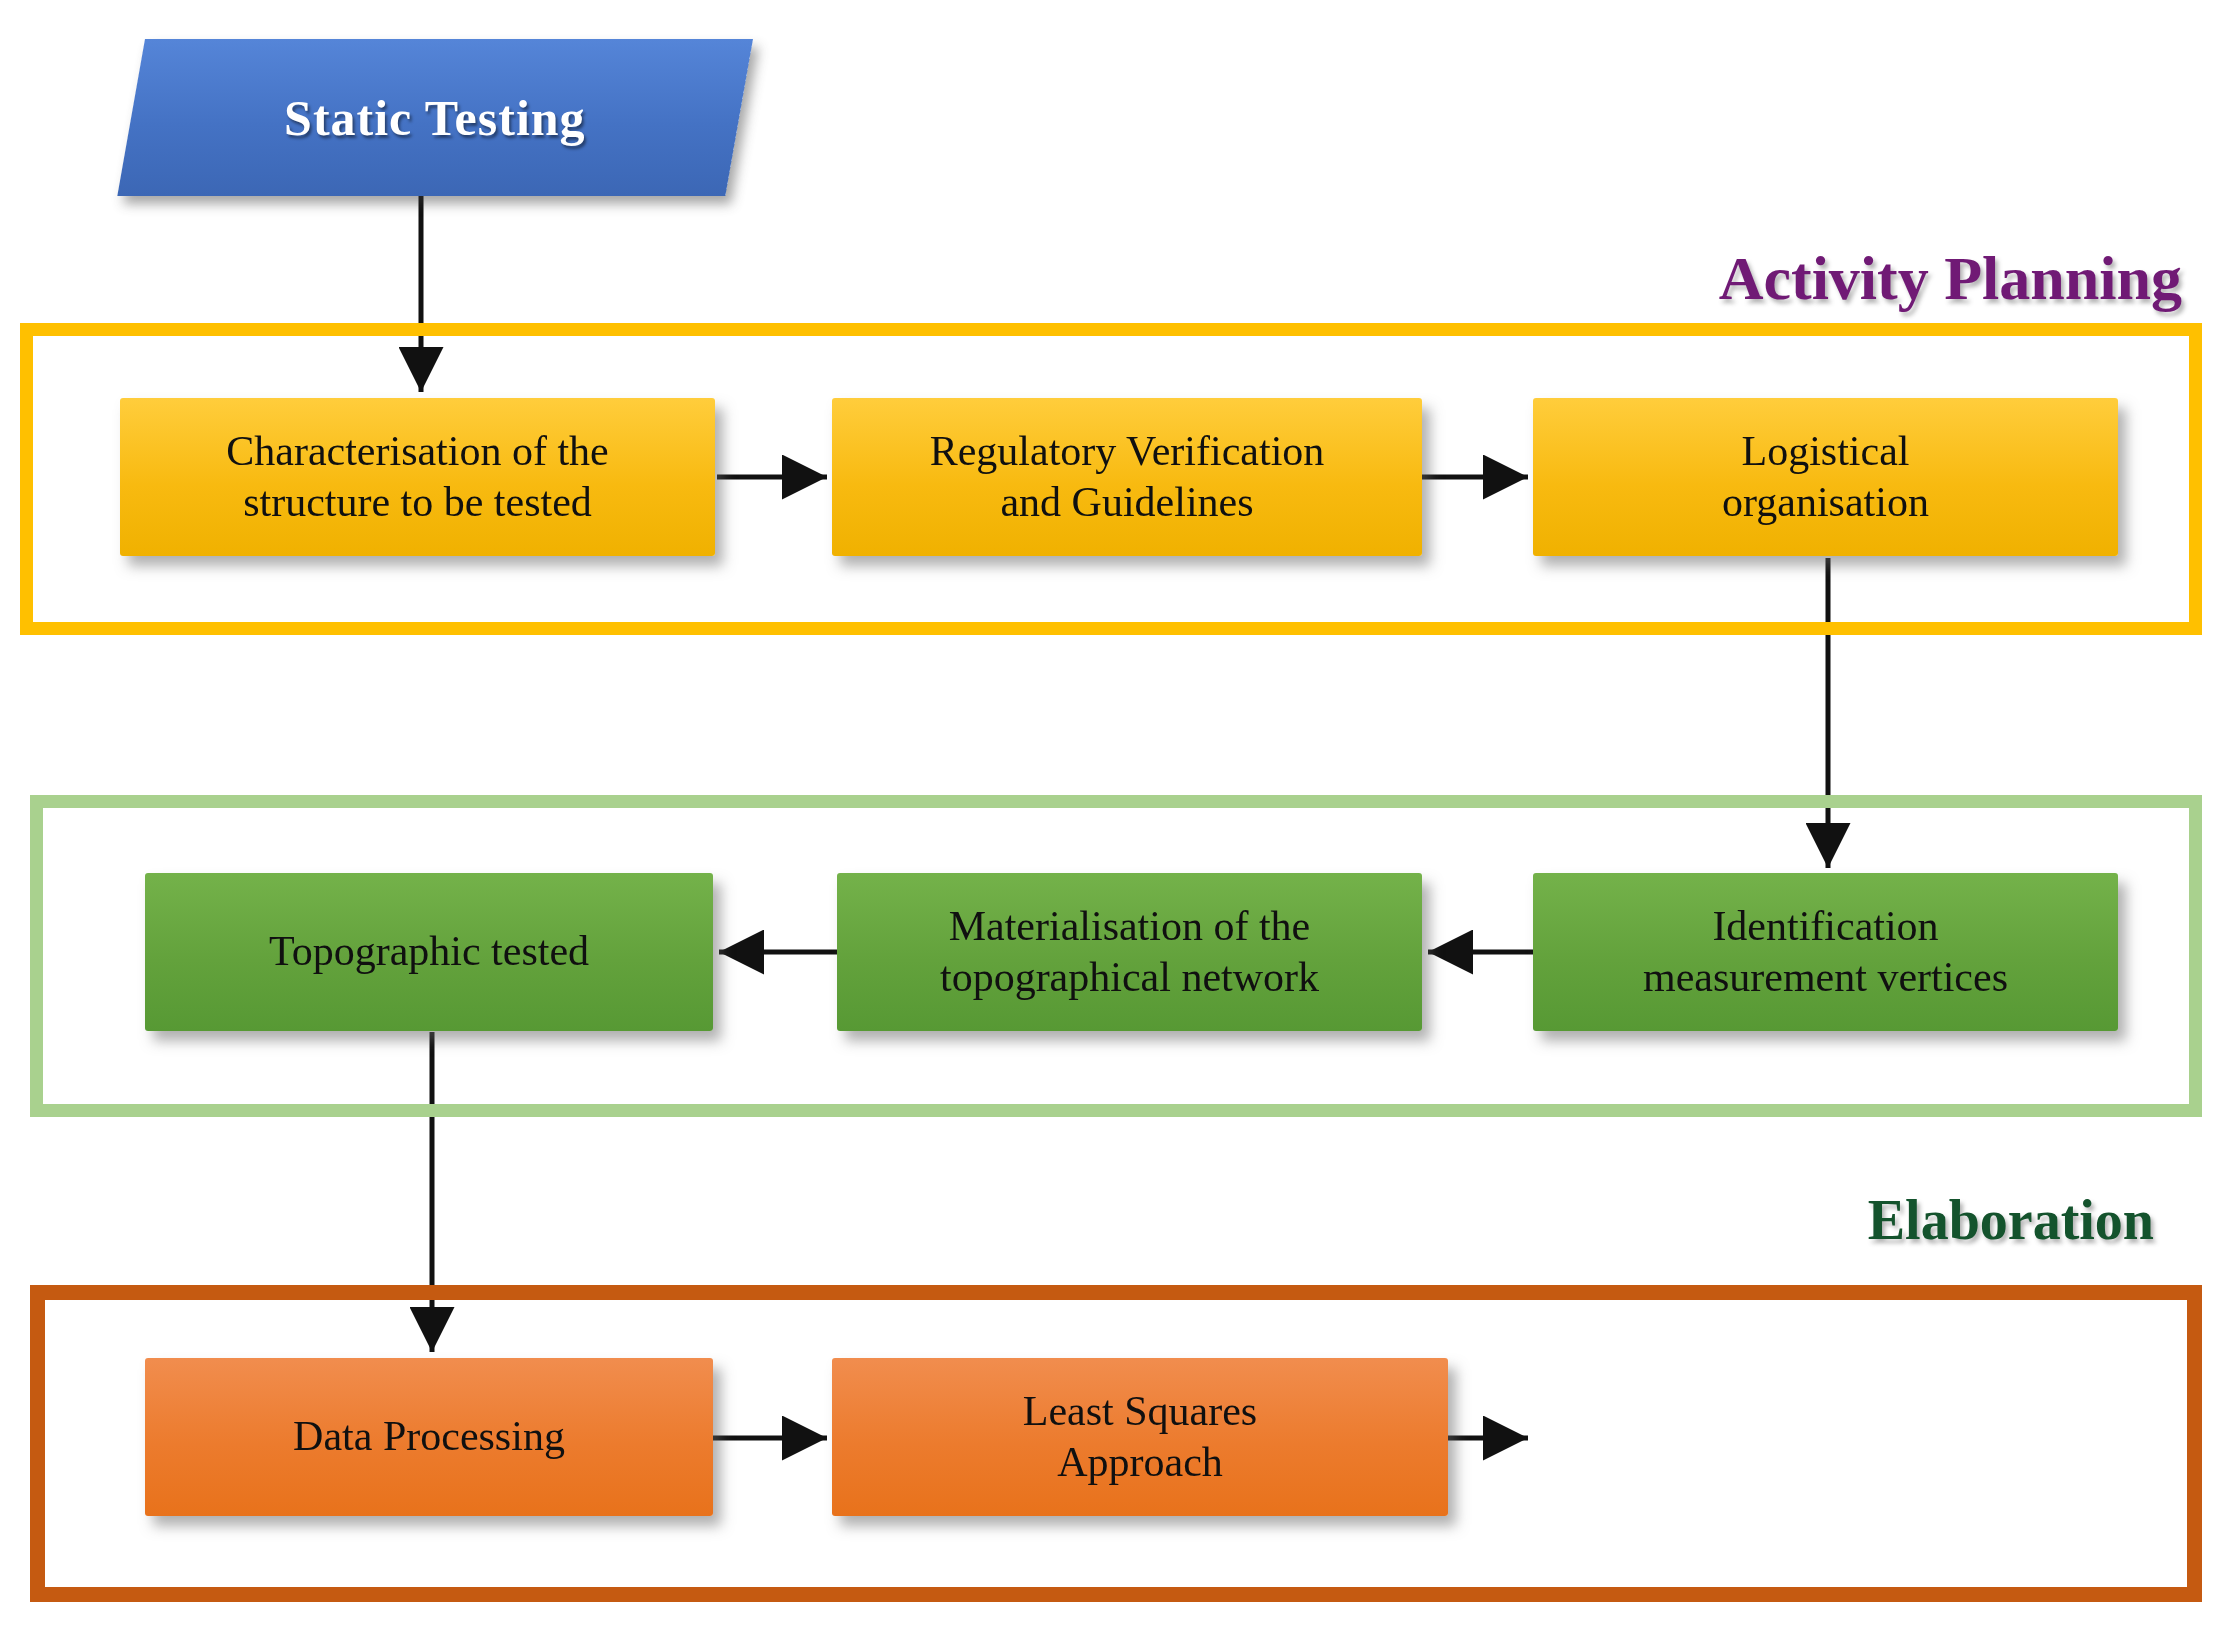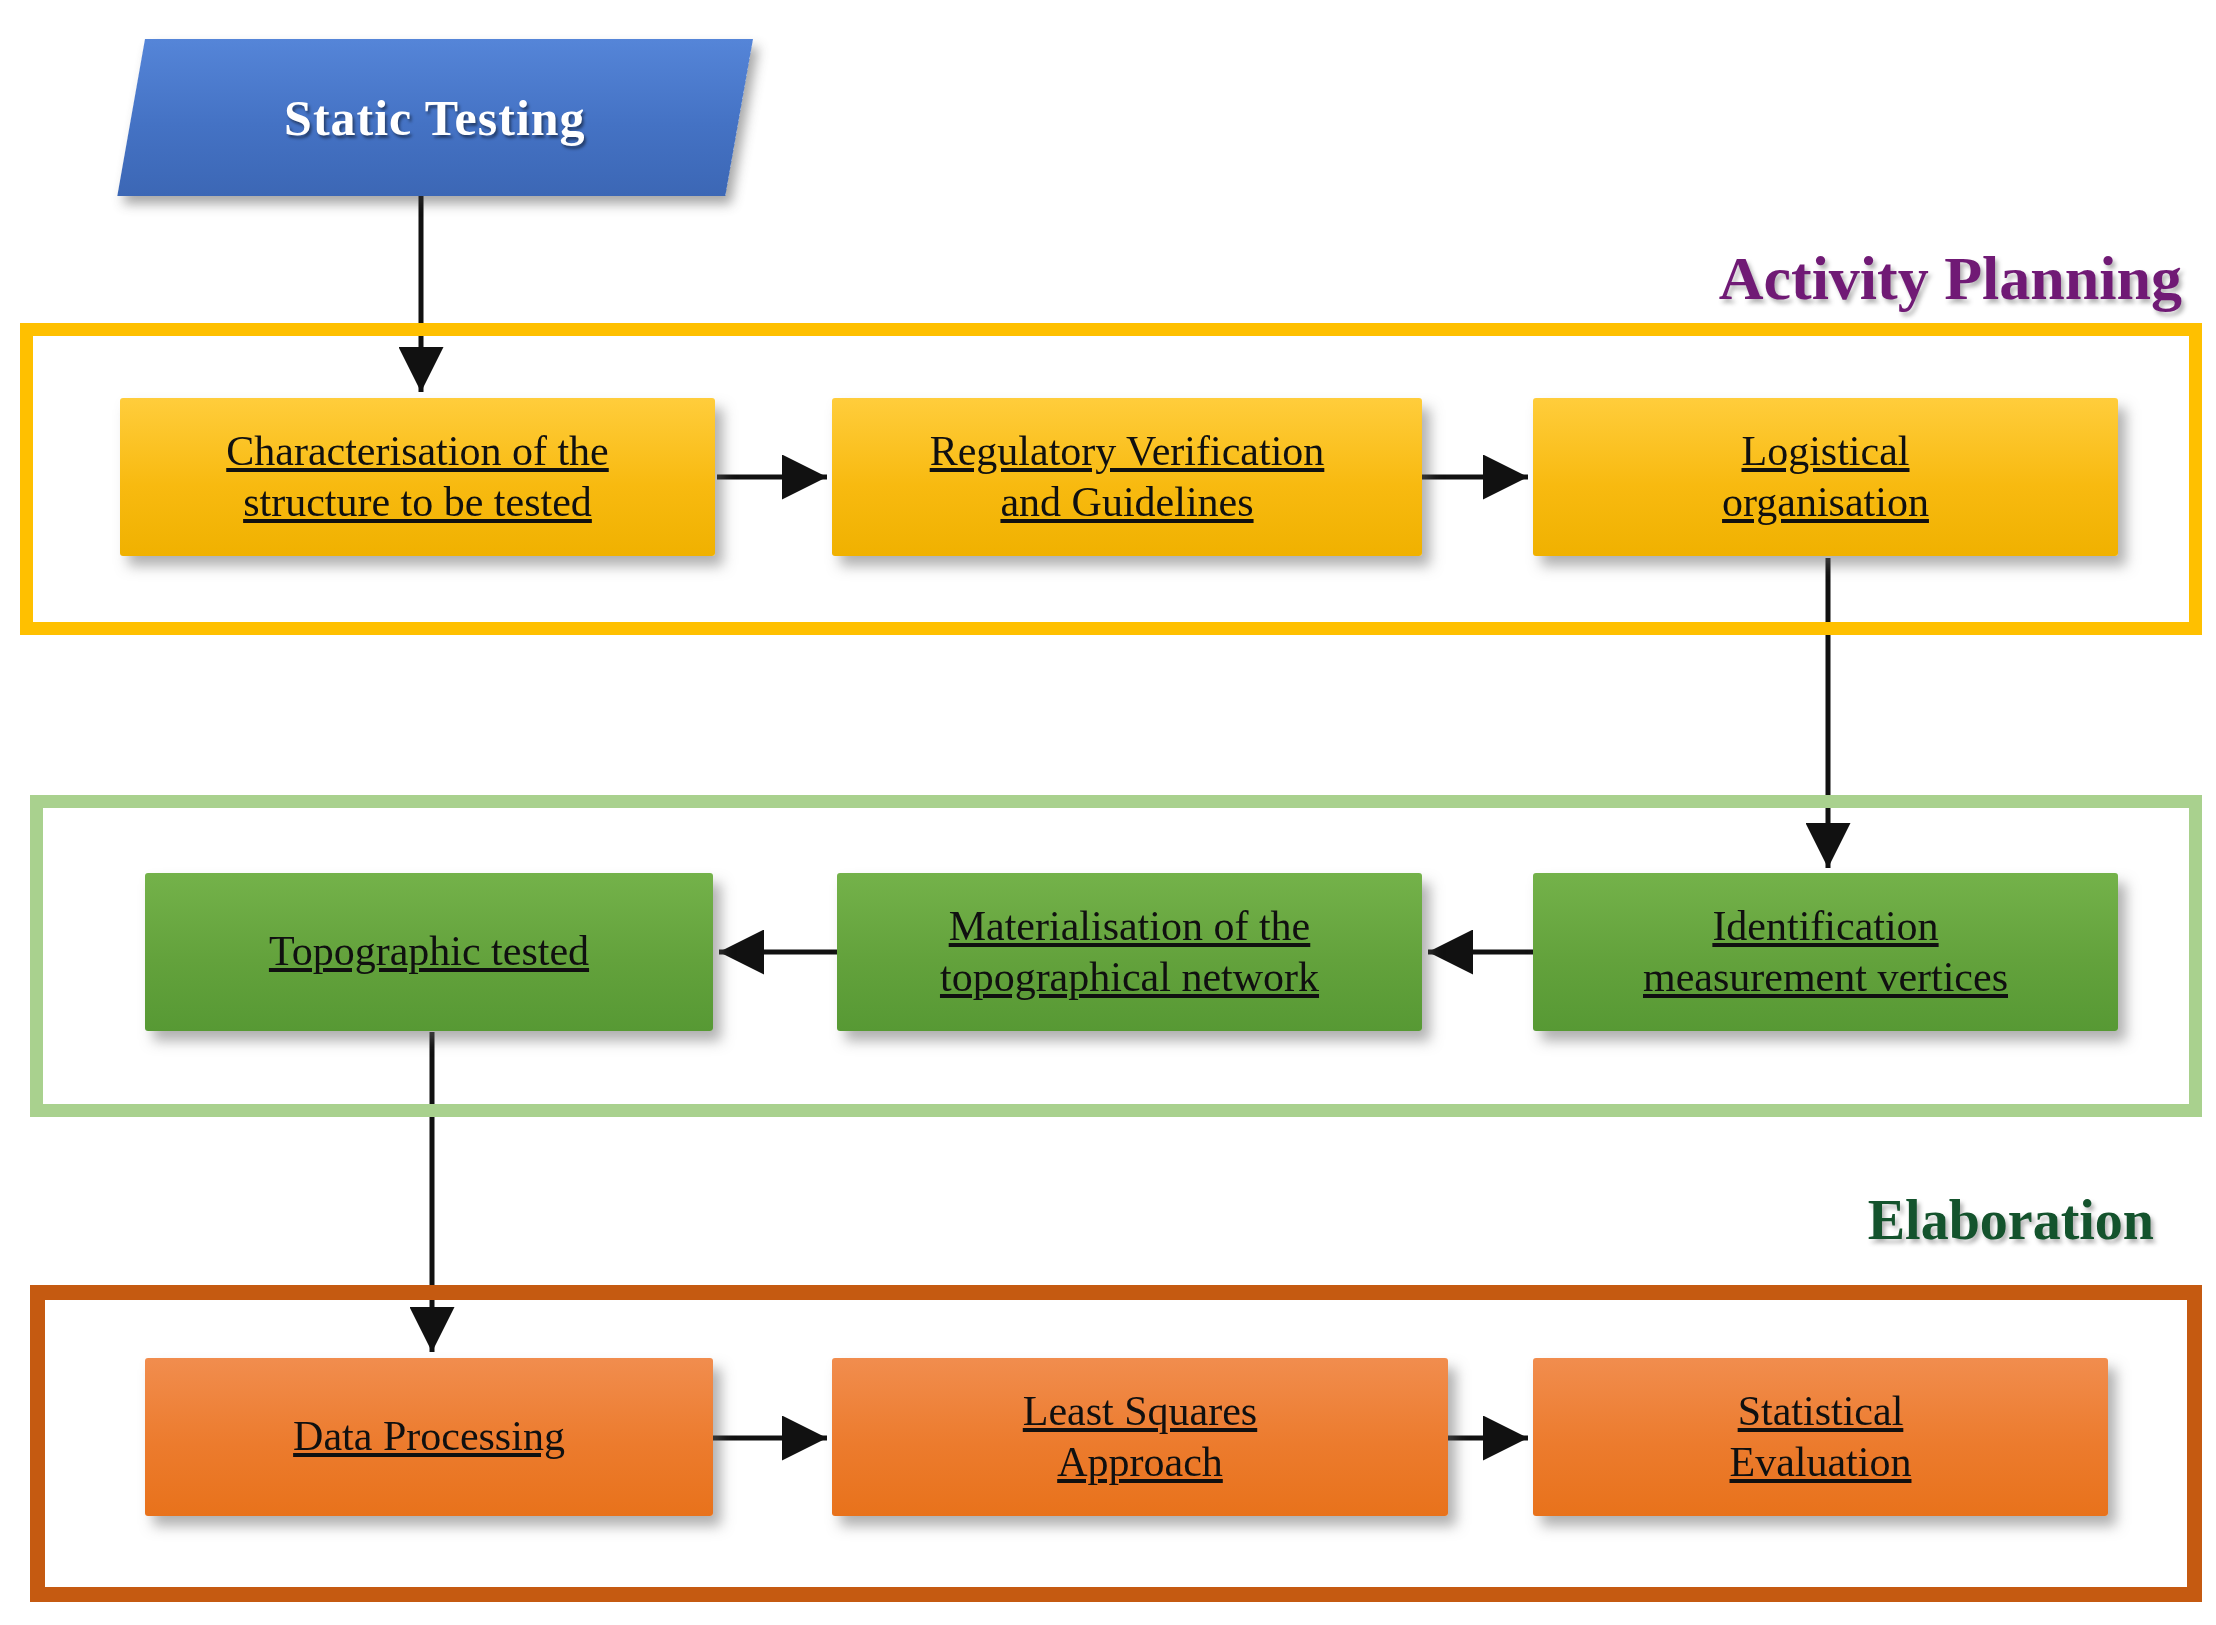--- a/index.html
+++ b/index.html
@@ -28,21 +28,21 @@
   .section-label{position:absolute;font-weight:bold;white-space:nowrap;
     text-shadow:3px 4px 4px rgba(90,90,90,.45);}
   .label-ap{top:243px;right:34px;color:#701a75;font-size:62px;}
   .label-sa{top:710px;left:32px;color:#538135;font-size:58px;}
   .label-el{top:1188px;right:62px;color:#14532d;font-size:56px;}
 
   .node{
     position:absolute;height:158px;border-radius:3px;
     display:flex;align-items:center;justify-content:center;text-align:center;
     box-shadow:8px 10px 13px rgba(100,100,100,.5);
-    color:#101010;font-size:42px;text-decoration:underline;
+    color:#101010;font-size:42px;
   }
   .node-text{white-space:pre-line;line-height:1.22;padding:0 10px;}
   .node-yellow{background:linear-gradient(180deg,#ffcd3c 0%,#f8ba10 55%,#f0b100 100%);}
   .node-green {background:linear-gradient(180deg,#74b24a 0%,#63a23c 55%,#579934 100%);}
   .node-orange{background:linear-gradient(180deg,#f18d4e 0%,#ec7b2d 55%,#e8721b 100%);}
 </style>
 </head>
 <body>
 
 <div class="canvas">
@@ -103,18 +103,14 @@
   <div class="section-label label-el">Elaboration</div>
   <div class="frame frame-orange"></div>
 
   <div class="node node-orange" style="left:145px;top:1358px;width:568px">
     <div class="node-text">Data Processing</div>
   </div>
   <div class="node node-orange" style="left:832px;top:1358px;width:616px">
     <div class="node-text">Least Squares
 Approach</div>
   </div>
-  <div class="node node-orange" style="left:1533px;top:1358px;width:575px">
-    <div class="node-text">Statistical
-Evaluation</div>
-  </div>
 
 </div>
 
 </body></html>

